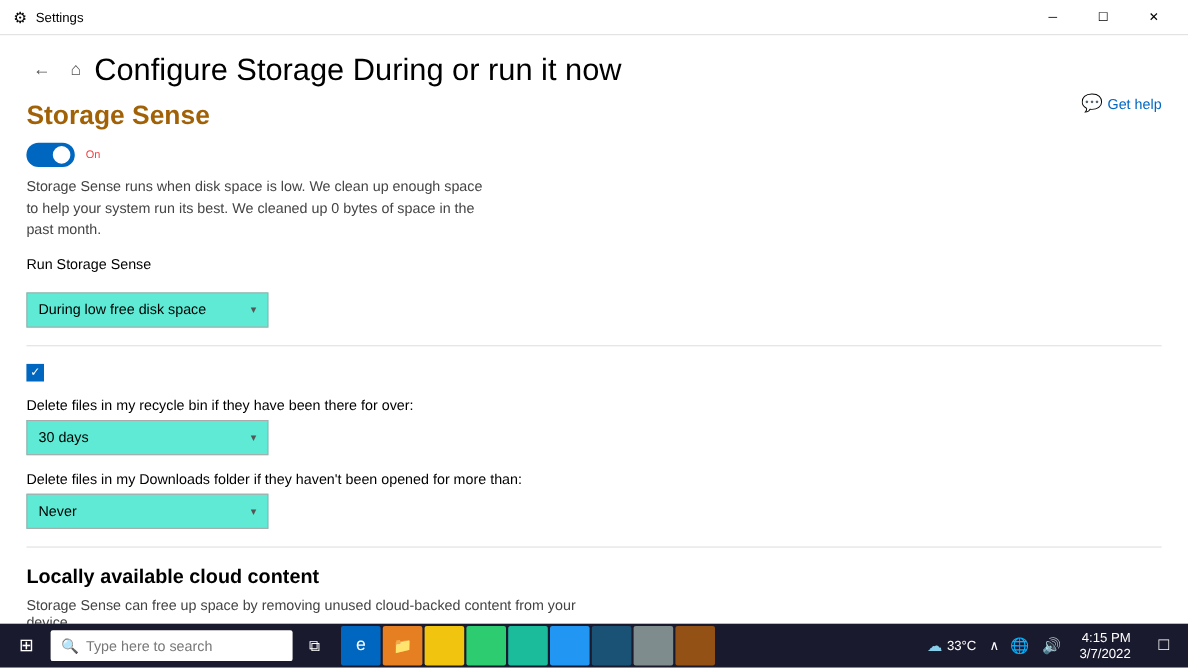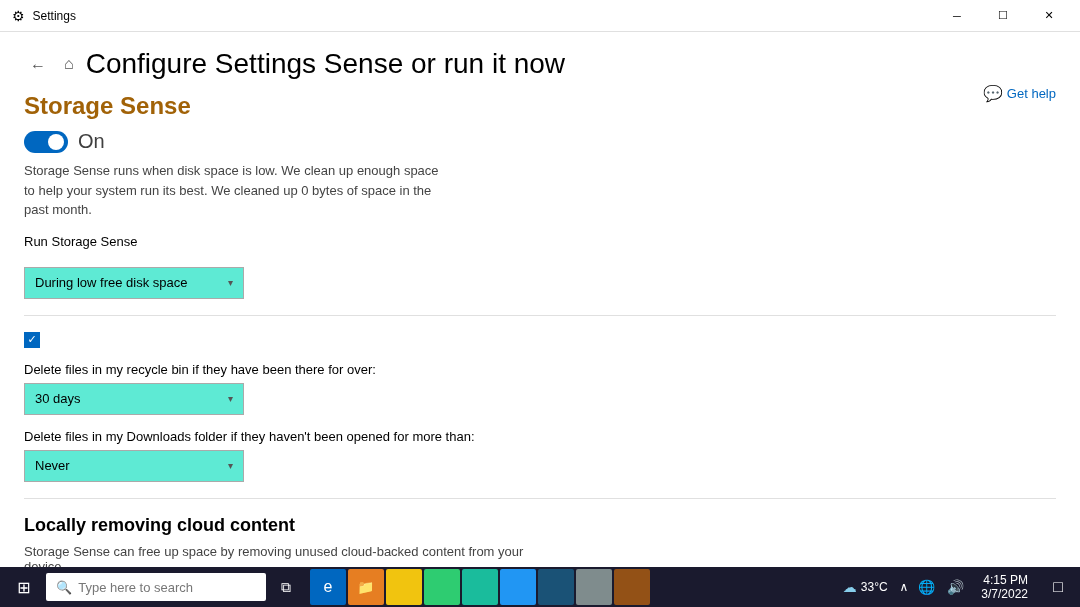--- a/index.html
+++ b/index.html
@@ -140,22 +140,22 @@
       position: absolute;
       width: 16px;
       height: 16px;
       border-radius: 50%;
       background: #fff;
       top: 3px;
       right: 4px;
       transition: right 0.15s;
     }
     .toggle-label {
-      font-size: 20px;
-      color: #404040;
+      font-size: 10px;
+      color: #ef4444;
     }
 
     .storage-sense-desc {
       font-size: 13px;
       color: #444;
       line-height: 1.5;
       max-width: 420px;
       margin-bottom: 14px;
     }
 
@@ -342,21 +342,21 @@
 </div>
 
 <div class="content-area">
   <div class="page" style="position:relative;">
 
     <div class="page-header">
       <div class="back-btn">
         <span style="font-size:16px; color:#555;">←</span>
       </div>
       <span class="home-icon">⌂</span>
-      <h1 class="page-title">Configure Settings Sense or run it now</h1>
+      <h1 class="page-title">Configure Storage During or run it now</h1>
     </div>
 
     <div class="get-help-area">
       <span class="get-help-icon">💬</span>
       <span class="get-help-text">Get help</span>
     </div>
 
     <div>
       <div class="section-title">Storage Sense</div>
 
@@ -397,21 +397,21 @@
       <div class="field-label">Delete files in my Downloads folder if they haven't been opened for more than:</div>
       <div class="dropdown">
         <span>Never</span>
         <span class="chevron">▾</span>
       </div>
     </div>
 
     <hr class="divider">
 
     <div>
-      <div class="cloud-section-title">Locally removing cloud content</div>
+      <div class="cloud-section-title">Locally available cloud content</div>
       <p class="cloud-desc">Storage Sense can free up space by removing unused cloud-backed content from your device.</p>
     </div>
 
   </div>
 </div>
 
 <div class="taskbar">
   <div class="taskbar-start">
     <span style="color:#fff; font-size:16px;">⊞</span>
   </div>

